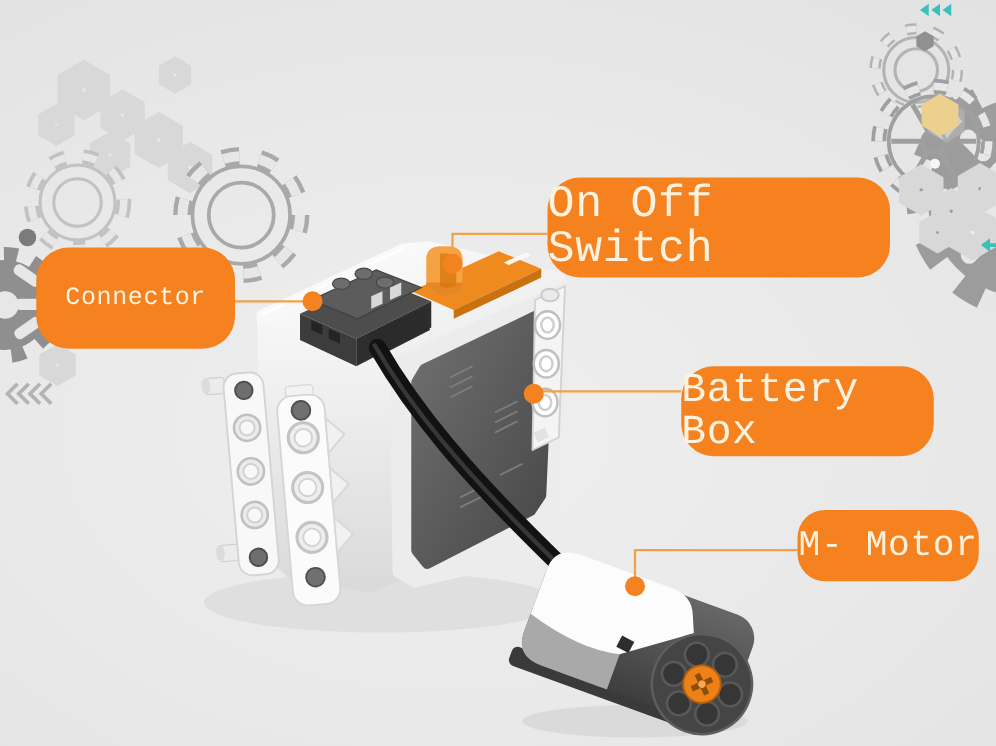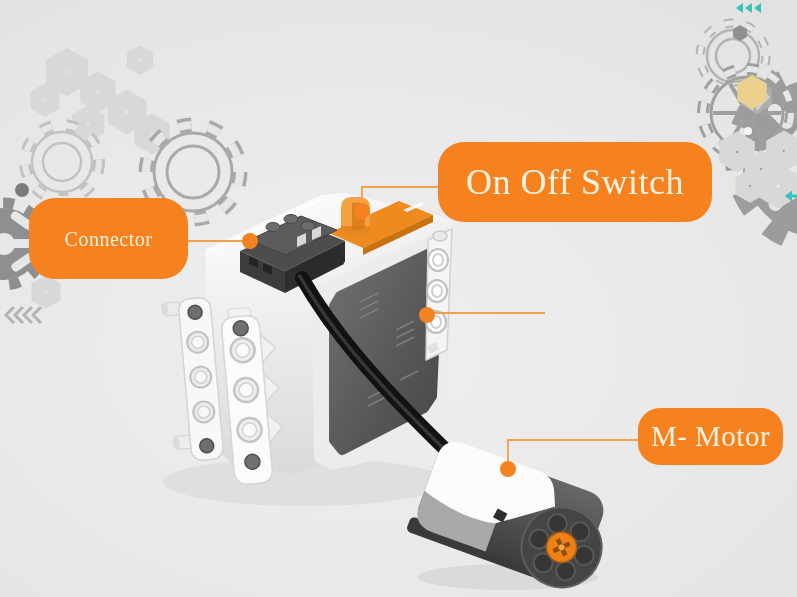--- a/index.html
+++ b/index.html
@@ -1,19 +1,19 @@
 <!DOCTYPE html>
 <html><head>
 <meta charset="utf-8">
 <style>
   html,body{margin:0;padding:0;background:#e7e7e7;}
   .scene{
     position:relative;width:797px;height:597px;overflow:hidden;
     background:radial-gradient(90% 80% at 45% 58%, #efefef 0%, #e9e9e9 50%, #e1e1e1 100%);
-    font-family:Liberation Serif, serif;
+    font-family:Liberation Mono, monospace;
   }
   svg.art{position:absolute;left:0;top:0;width:797px;height:597px;}
   .callout{
     position:absolute;background:#F5821F;color:#FBF2E0;
     display:flex;align-items:center;justify-content:center;
     border-radius:26px;letter-spacing:.5px;line-height:1;z-index:5;
   }
   #lbl-onoff{left:438px;top:142px;width:274px;height:80px;font-size:36px;}
   #lbl-connector{left:29px;top:198px;width:159px;height:81px;font-size:20px;}
   #lbl-battery{left:545px;top:293px;width:202px;height:72px;font-size:33px;}
@@ -271,17 +271,20 @@
       <circle cx="508" cy="469" r="8"></circle>
     </g>
   </svg>
 
   <div class="callout" id="lbl-onoff">
     <span>On Off Switch</span>
   </div>
   <div class="callout" id="lbl-connector">
     <span>Connector</span>
   </div>
+  <div class="callout" id="lbl-battery">
+    <span>Battery Box</span>
+  </div>
   <div class="callout" id="lbl-motor">
     <span>M- Motor</span>
   </div>
 
 </div>
 
 </body></html>

